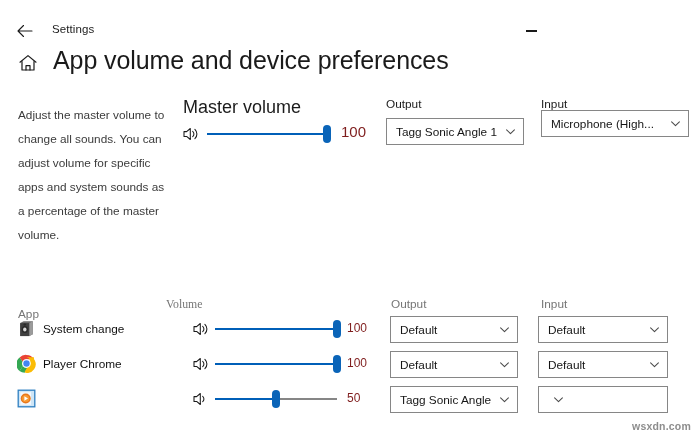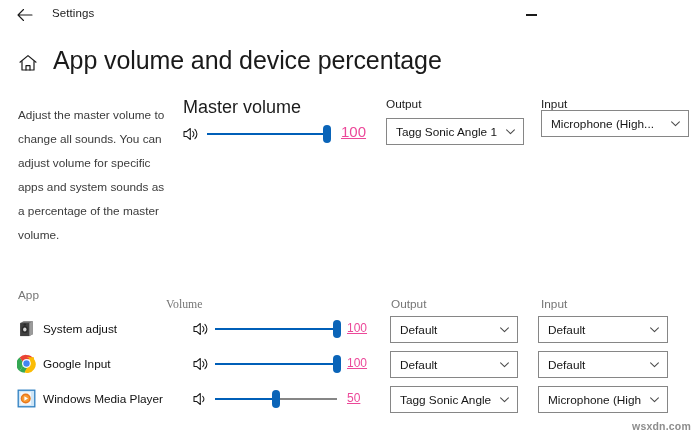--- a/index.html
+++ b/index.html
@@ -13,21 +13,21 @@
     position: relative;
     overflow: hidden;
     font-family: "Liberation Sans", sans-serif;
     color: #000000;
     -webkit-font-smoothing: antialiased;
   }
 
   
   .titlebar {
     position: absolute;
-    left: 0; top: 0;
+    left: 0; top: 16px;
     width: 552px;
     height: 30px;
   }
   .back-arrow {
     position: absolute;
     left: 14px; top: 5px;
     width: 22px; height: 20px;
     display: flex;
     align-items: center;
     justify-content: center;
@@ -143,21 +143,21 @@
     color: #4a4a4a;
     margin-left: 4px;
   }
 
   
   .hdr {
     position: absolute;
     font-size: 11.8px;
     color: #767676;
   }
-  .hdr-app    { left: 18px;  top: 288px; }
+  .hdr-app    { left: 18px;  top: 307px; }
   .hdr-volume { left: 166px; top: 297px; font-family: Liberation Serif, serif; }
   .hdr-out    { left: 391px; top: 297px; }
   .hdr-in     { left: 541px; top: 297px; }
 
   
   .app-row {
     position: absolute;
     left: 0;
     width: 700px;
     height: 32px;
@@ -226,22 +226,21 @@
     width: 8px;
     height: 18px;
     border-radius: 4px;
     background: #0a64b8;
     transform: translateX(-4px);
   }
   .slider .val {
     position: absolute;
     top: 4px;
     font-size: 12px;
-    color: #ec4899;
-    text-decoration: underline;
+    color: #7f1d1d;
   }
 
   
   .master-row .track-wrap { left: 24px; width: 120px; }
   .master-row .val { left: 158px; font-size: 15px; top: 1px; }
 
   
   .row-slider .track-wrap { left: 22px; width: 122px; }
   .row-slider .val { left: 154px; }
 
@@ -271,21 +270,21 @@
     </div>
 </div>
 
 <div class="home-icon">
   <svg width="22" height="22" viewBox="0 0 22 22" fill="none" aria-hidden="true">
     <path d="M3 10.2L11 3.6l8 6.6" stroke="currentColor" stroke-width="1.2" stroke-linecap="round" stroke-linejoin="round"></path>
     <path d="M5 9.6V18h12V9.6" stroke="currentColor" stroke-width="1.2" stroke-linecap="round" stroke-linejoin="round"></path>
     <path d="M9 18v-4.3h4V18" stroke="currentColor" stroke-width="1.2" stroke-linecap="round" stroke-linejoin="round"></path>
   </svg>
 </div>
-<div class="page-title">App volume and device percentage</div>
+<div class="page-title">App volume and device preferences</div>
 
 <div class="desc">Adjust the master volume to change all sounds. You can adjust volume for specific apps and system sounds as a percentage of the master volume.</div>
 
 <div class="master-label">Master volume</div>
 
 <div class="master-row slider">
   <span class="spk">
     <svg width="17" height="16" viewBox="0 0 17 16" fill="none" aria-hidden="true">
       <path d="M1 5.6h2.6L7.3 2.5v11L3.6 10.4H1z" stroke="currentColor" stroke-width="1.05" stroke-linejoin="round"></path>
       <path d="M9.7 5.3a3.6 3.6 0 010 5.4" stroke="currentColor" stroke-width="1.05" stroke-linecap="round"></path>
@@ -329,21 +328,21 @@
   <span class="app-icon">
     <svg width="19" height="19" viewBox="0 0 19 19" aria-hidden="true">
       <path d="M3.2 4.1L6.6 2.2h9.2v13.1l-3.4 1.8H3.2z" fill="#6e6e6e"></path>
       <rect x="3.2" y="4.1" width="9.2" height="13" fill="#3f3f3f"></rect>
       <path d="M12.4 4.1l3.4-1.9v13.1l-3.4 1.8z" fill="#9b9b9b"></path>
       <ellipse cx="7.8" cy="10.6" rx="3.1" ry="3.5" fill="#2a2a2a"></ellipse>
       <ellipse cx="7.8" cy="10.6" rx="1.7" ry="2" fill="#d6d6d6"></ellipse>
       <ellipse cx="7.8" cy="5.6" rx="1.4" ry="1.1" fill="#2a2a2a"></ellipse>
     </svg>
   </span>
-  <span class="app-name">System adjust</span>
+  <span class="app-name">System change</span>
 
   <span class="row-slider slider">
     <span class="spk">
       <svg width="17" height="16" viewBox="0 0 17 16" fill="none" aria-hidden="true">
         <path d="M1 5.6h2.6L7.3 2.5v11L3.6 10.4H1z" stroke="currentColor" stroke-width="1.05" stroke-linejoin="round"></path>
         <path d="M9.7 5.3a3.6 3.6 0 010 5.4" stroke="currentColor" stroke-width="1.05" stroke-linecap="round"></path>
         <path d="M11.9 3.3a6.5 6.5 0 010 9.4" stroke="currentColor" stroke-width="1.05" stroke-linecap="round"></path>
       </svg>
     </span>
     <span class="track-wrap">
@@ -379,21 +378,21 @@
       <circle cx="9.5" cy="9.5" r="8.6" fill="#f1f1f1"></circle>
       <path d="M9.5 0.9a8.6 8.6 0 017.47 4.33H9.5a4.3 4.3 0 00-3.9 2.48L2.6 3.5A8.58 8.58 0 019.5.9z" fill="#ea4335"></path>
       <path d="M2.6 3.5l3 4.21a4.3 4.3 0 00.33 4.2l-3.4 5.02A8.6 8.6 0 012.6 3.5z" fill="#34a853"></path>
       <path d="M2.53 16.93l3.4-5.02a4.3 4.3 0 003.57 1.9c.37 0 .73-.05 1.07-.14l-2.9 4.97a8.6 8.6 0 01-5.14-1.71z" fill="#34a853"></path>
       <path d="M16.97 5.23a8.6 8.6 0 01-9.3 13.37l4.1-7.1a4.3 4.3 0 00.93-6.27z" fill="#fbbc05"></path>
       <path d="M16.97 5.23a8.6 8.6 0 01-7.47 12.87 8.6 8.6 0 01-1.83-.2l4.1-7.1a4.29 4.29 0 00-2.27-7.57h7.47z" fill="#fbbc05"></path>
       <circle cx="9.5" cy="9.5" r="4.3" fill="#ffffff"></circle>
       <circle cx="9.5" cy="9.5" r="3.2" fill="#4285f4"></circle>
     </svg>
   </span>
-  <span class="app-name">Google Input</span>
+  <span class="app-name">Player Chrome</span>
 
   <span class="row-slider slider">
     <span class="spk">
       <svg width="17" height="16" viewBox="0 0 17 16" fill="none" aria-hidden="true">
         <path d="M1 5.6h2.6L7.3 2.5v11L3.6 10.4H1z" stroke="currentColor" stroke-width="1.05" stroke-linejoin="round"></path>
         <path d="M9.7 5.3a3.6 3.6 0 010 5.4" stroke="currentColor" stroke-width="1.05" stroke-linecap="round"></path>
         <path d="M11.9 3.3a6.5 6.5 0 010 9.4" stroke="currentColor" stroke-width="1.05" stroke-linecap="round"></path>
       </svg>
     </span>
     <span class="track-wrap">
@@ -427,21 +426,20 @@
   <span class="app-icon">
     <svg width="19" height="19" viewBox="0 0 19 19" aria-hidden="true">
       <rect x="1.2" y="1.2" width="16.6" height="16.6" fill="#cfe6f7"></rect>
       <rect x="1.2" y="1.2" width="16.6" height="16.6" fill="none" stroke="#2f7fc1" stroke-width="1.3"></rect>
       <rect x="3.4" y="3.2" width="10.6" height="12.6" fill="#f2f8fd"></rect>
       <circle cx="8.7" cy="9.5" r="5" fill="#e8761a"></circle>
       <circle cx="8.7" cy="9.5" r="3.6" fill="#f79a33"></circle>
       <path d="M7.4 7.2l3.6 2.3-3.6 2.3z" fill="#ffffff"></path>
     </svg>
   </span>
-  <span class="app-name">Windows Media Player</span>
 
   <span class="row-slider slider">
     <span class="spk">
       <svg width="17" height="16" viewBox="0 0 17 16" fill="none" aria-hidden="true">
         <path d="M1 5.6h2.6L7.3 2.5v11L3.6 10.4H1z" stroke="currentColor" stroke-width="1.05" stroke-linejoin="round"></path>
         <path d="M9.7 5.3a3.6 3.6 0 010 5.4" stroke="currentColor" stroke-width="1.05" stroke-linecap="round"></path>
       </svg>
     </span>
     <span class="track-wrap">
       <span class="track-bg"></span>
@@ -454,21 +452,20 @@
   <span class="combo row-combo-out">
     <span class="combo-text">Tagg Sonic Angle 1</span>
     <span class="chev">
       <svg width="13" height="13" viewBox="0 0 13 13" fill="none" aria-hidden="true">
         <path d="M2.6 4.8L6.5 8.6l3.9-3.8" stroke="currentColor" stroke-width="1.05" stroke-linecap="round" stroke-linejoin="round"></path>
       </svg>
     </span>
   </span>
 
   <span class="combo row-combo-in">
-    <span class="combo-text">Microphone (High</span>
     <span class="chev">
       <svg width="13" height="13" viewBox="0 0 13 13" fill="none" aria-hidden="true">
         <path d="M2.6 4.8L6.5 8.6l3.9-3.8" stroke="currentColor" stroke-width="1.05" stroke-linecap="round" stroke-linejoin="round"></path>
       </svg>
     </span>
   </span>
 </div>
 
 <div class="watermark">wsxdn.com</div>
 

